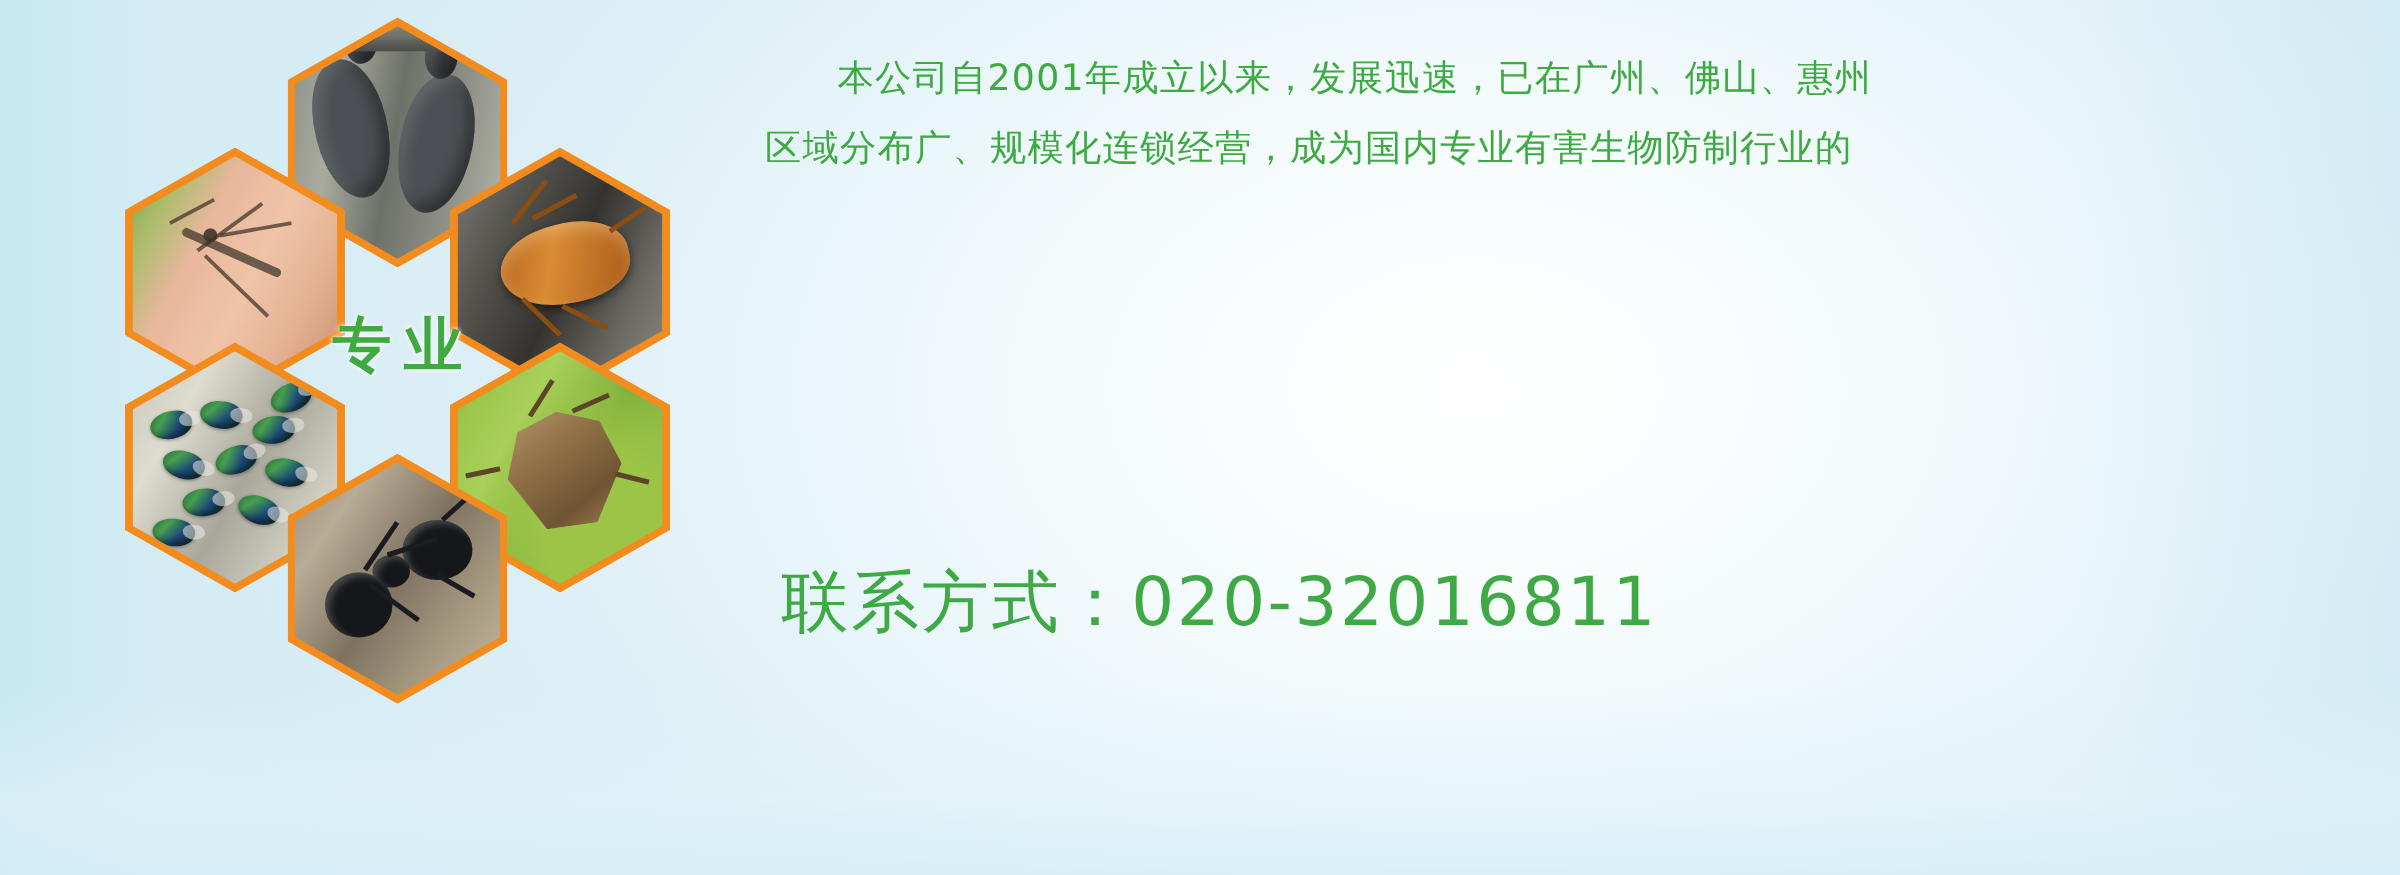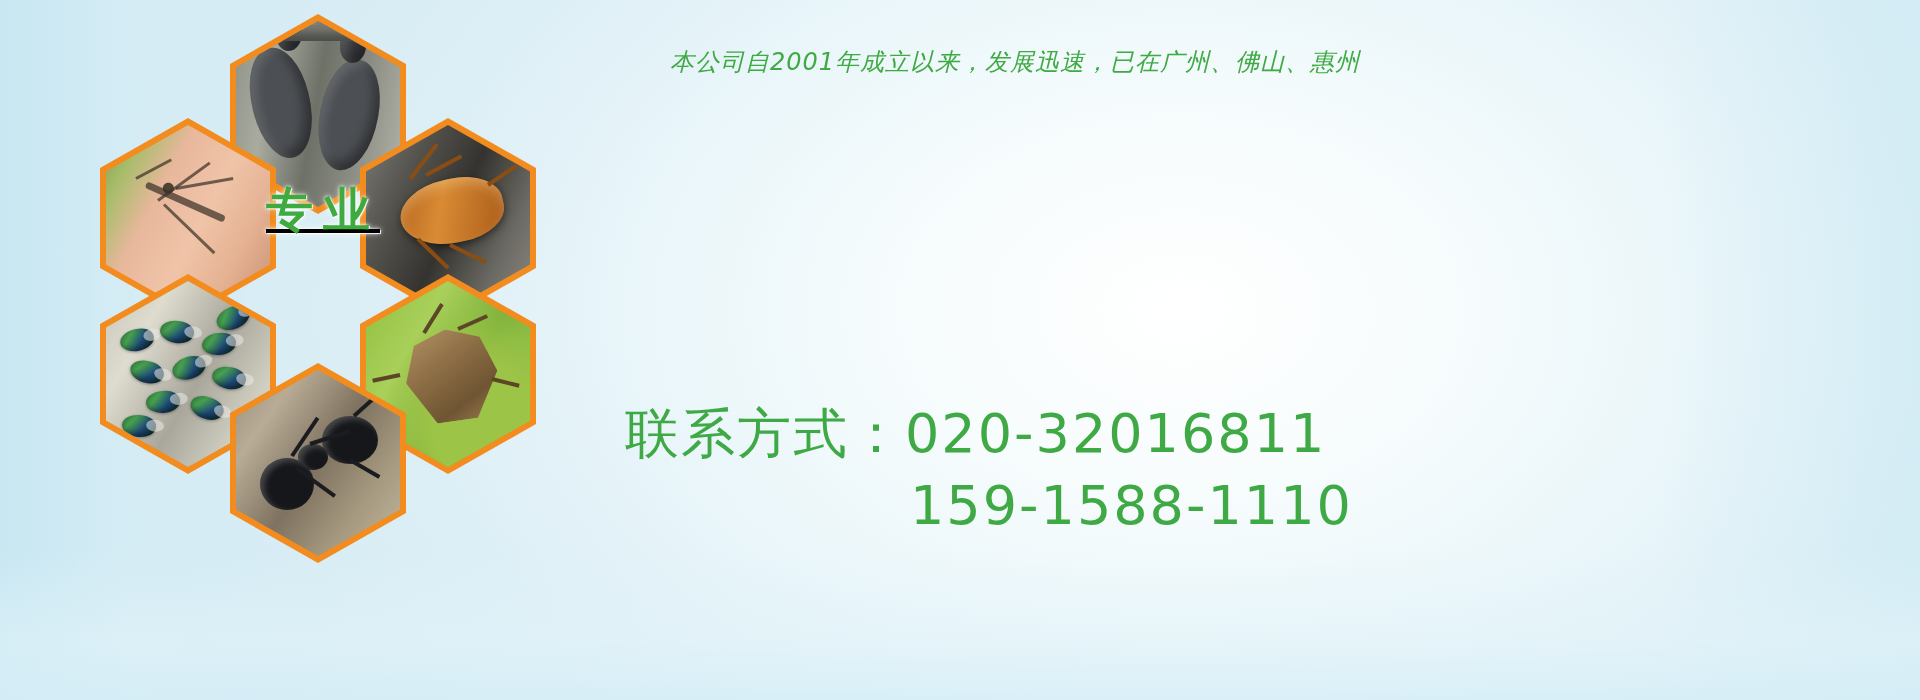--- a/index.html
+++ b/index.html
@@ -166,24 +166,23 @@
   .hex-text {
     position: absolute;
     left: 150px;
     top: 178px;
     width: 176px;
     height: 180px;
     z-index: 4;
     display: flex;
     flex-direction: column;
     align-items: center;
-    justify-content: flex-start;
+    justify-content: center;
     gap: 14px;
     pointer-events: none;
-    text-decoration: underline;
   }
   .hex-text span {
     font-family: "DejaVu Sans", "Liberation Sans", sans-serif;
     font-weight: 700;
     font-size: 47px;
     letter-spacing: 10px;
     text-indent: 10px;
     color: #3faa3f;
     line-height: 1;
     text-shadow:
@@ -196,43 +195,43 @@
   .content {
     position: absolute;
     left: 612px;
     top: 34px;
     width: 1300px;
     z-index: 2;
   }
   .about {
     color: #3daa42;
     font-family: "DejaVu Sans", "Liberation Sans", sans-serif;
-    font-size: 24px;
+    font-size: 29px;
     line-height: 56px;
     letter-spacing: 1px;
     font-weight: 500;
     white-space: nowrap;
-    font-style: italic;
   }
   .about .indent { display: inline-block; width: 58px; }
 
   .contact {
     position: absolute;
     left: 625px;
     top: 398px;
     z-index: 2;
     color: #3faa45;
     font-family: "DejaVu Sans", "Liberation Sans", sans-serif;
     font-weight: 500;
   }
   .contact .line1 {
     font-size: 54px;
     line-height: 72px;
     letter-spacing: 2px;
     white-space: nowrap;
+    margin-top: 48px;
   }
   .contact .line2 {
     font-size: 54px;
     line-height: 72px;
     letter-spacing: 2px;
     padding-left: 285px;
     white-space: nowrap;
   }
 </style>
 </head>
@@ -311,20 +310,20 @@
       </div>
     </div>
 
     <div class="hex-text">
       <span>专业</span>
     </div>
   </div>
 
   <div class="content">
     <div class="about"><span class="indent"></span><span>本公司自2001年成立以来，发展迅速，已在广州、佛山、惠州</span></div>
+    <div class="about">区域分布广、规模化连锁经营，成为国内专业有害生物防制行业的</div>
   </div>
 
   <div class="contact">
     <div class="line1">联系方式：020-32016811</div>
-    <div class="line2">159-1588-1110</div>
   </div>
 
 </div>
 
 </body></html>

